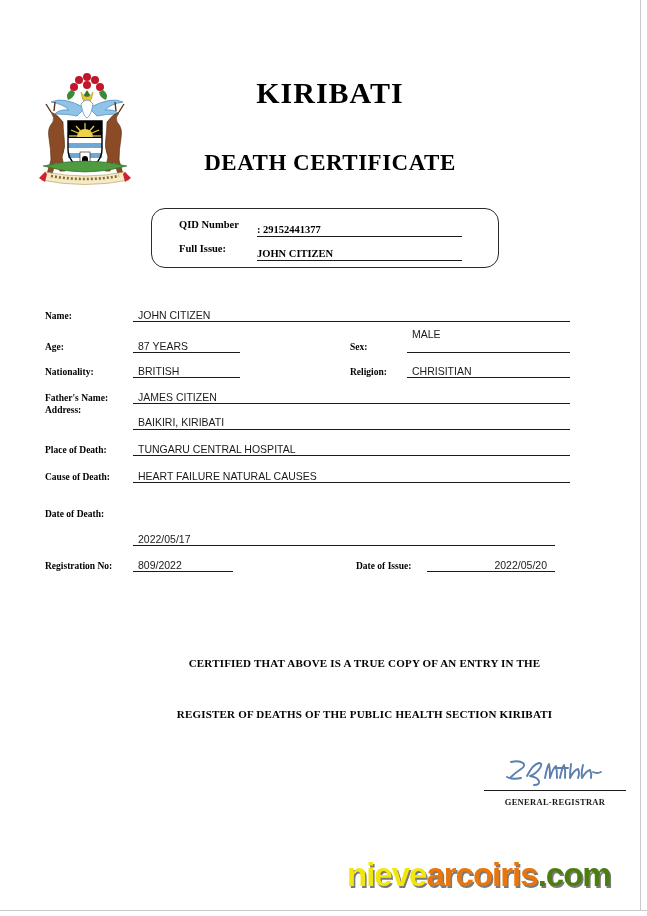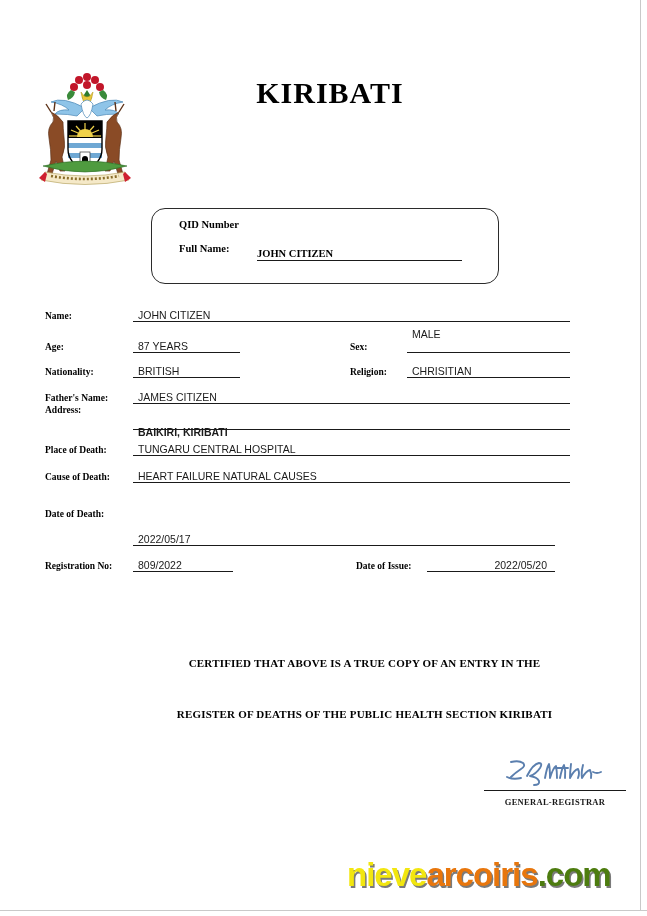--- a/index.html
+++ b/index.html
@@ -65,21 +65,21 @@
     letter-spacing: 0.5px;
     color: #000000;
   }
 
   
   .qid-box {
     position: absolute;
     left: 151px;
     top: 208px;
     width: 348px;
-    height: 76px;
+    height: 60px;
     border: 1.3px solid #2b2b2b;
     border-radius: 14px;
     box-sizing: border-box;
   }
   .qid-row {
     position: absolute;
     left: 0;
     width: 100%;
     height: 24px;
   }
@@ -263,27 +263,31 @@
       <path d="M16 100 q42 -10 84 0 q-42 12 -84 0z" fill="#4f9b3f" stroke="#2e6a26" stroke-width="0.6"></path>
 
       <path d="M18 106 q40 8 80 0 l4 8 q-44 9 -88 0z" fill="#f5e9c8" stroke="#b9a769" stroke-width="0.7"></path>
       <path d="M18 106 l-6 6 l6 4 l2 -8z" fill="#cf2030"></path>
       <path d="M98 106 l6 6 l-6 4 l-2 -8z" fill="#cf2030"></path>
       <path d="M24 110 q34 6 68 0" stroke="#8a6d2a" stroke-width="2.6" fill="none" stroke-dasharray="2 2"></path>
     </svg>
   </div>
 
   <div class="title-country">KIRIBATI</div>
+  <div class="title-doc">DEATH CERTIFICATE</div>
 
   <div class="qid-box">
     <div class="qid-row r1">
       <span class="qid-label">QID Number</span>
+      <span class="qid-field">
+        <span class="qid-value">: 29152441377</span>
+      </span>
     </div>
     <div class="qid-row r2">
-      <span class="qid-label">Full Name:</span>
+      <span class="qid-label">Full Issue:</span>
       <span class="qid-field">
         <span class="qid-value">JOHN CITIZEN</span>
       </span>
     </div>
   </div>
 
   <span class="f-label" style="left:45px; top:311px;">Name:</span>
   <span class="f-line" style="left:133px; top:305px; width:437px;"></span>
   <span class="f-value" style="left:138px; top:309px;">JOHN CITIZEN</span>
 
@@ -302,21 +306,21 @@
   <span class="f-label" style="left:350px; top:367px;">Religion:</span>
   <span class="f-line" style="left:407px; top:361px; width:163px;"></span>
   <span class="f-value" style="left:412px; top:365px;">CHRISITIAN</span>
 
   <span class="f-label" style="left:45px; top:393px;">Father's Name:</span>
   <span class="f-line" style="left:133px; top:387px; width:437px;"></span>
   <span class="f-value" style="left:138px; top:391px;">JAMES CITIZEN</span>
 
   <span class="f-label" style="left:45px; top:405px;">Address:</span>
   <span class="f-line" style="left:133px; top:413px; width:437px;"></span>
-  <span class="f-value" style="left:138px; top:426px;font-weight:bold;">BAIKIRI, KIRIBATI</span>
+  <span class="f-value" style="left:138px; top:416px;">BAIKIRI, KIRIBATI</span>
 
   <span class="f-label" style="left:45px; top:445px;">Place of Death:</span>
   <span class="f-line" style="left:133px; top:439px; width:437px;"></span>
   <span class="f-value" style="left:138px; top:443px;">TUNGARU CENTRAL HOSPITAL</span>
 
   <span class="f-label" style="left:45px; top:472px;text-align:right;">Cause of Death:</span>
   <span class="f-line" style="left:133px; top:466px; width:437px;"></span>
   <span class="f-value" style="left:138px; top:470px;">HEART FAILURE NATURAL CAUSES</span>
 
   <span class="f-label" style="left:45px; top:509px;">Date of  Death:</span>

